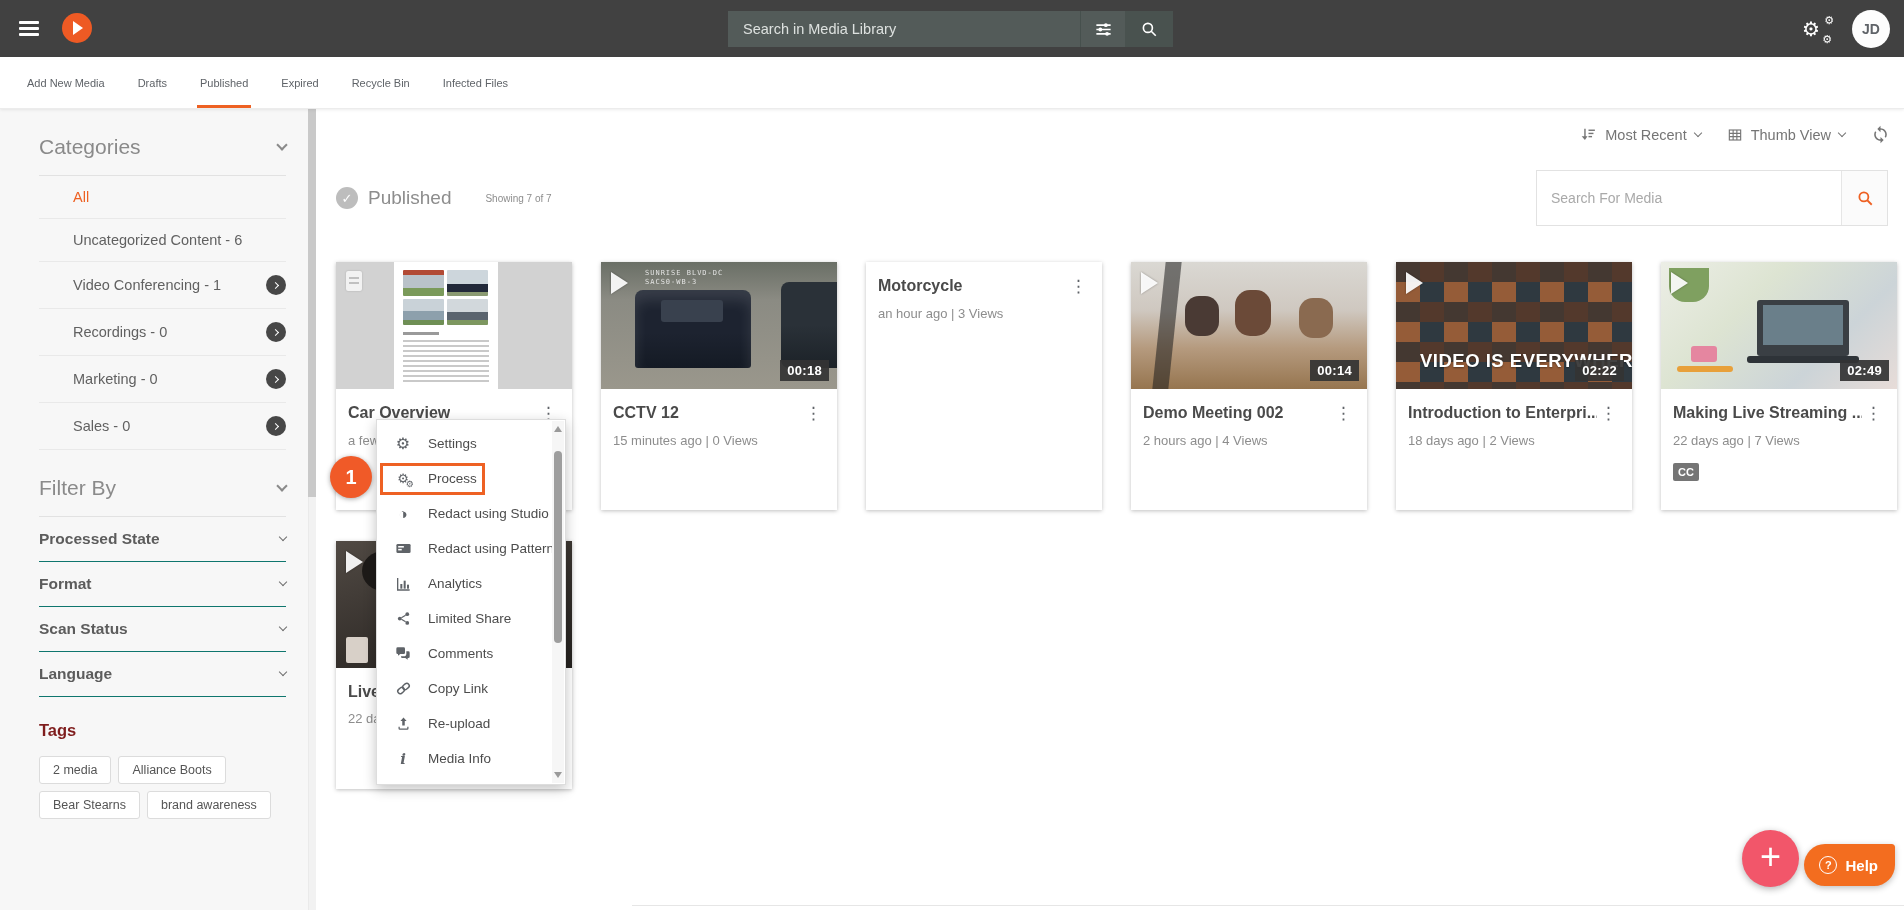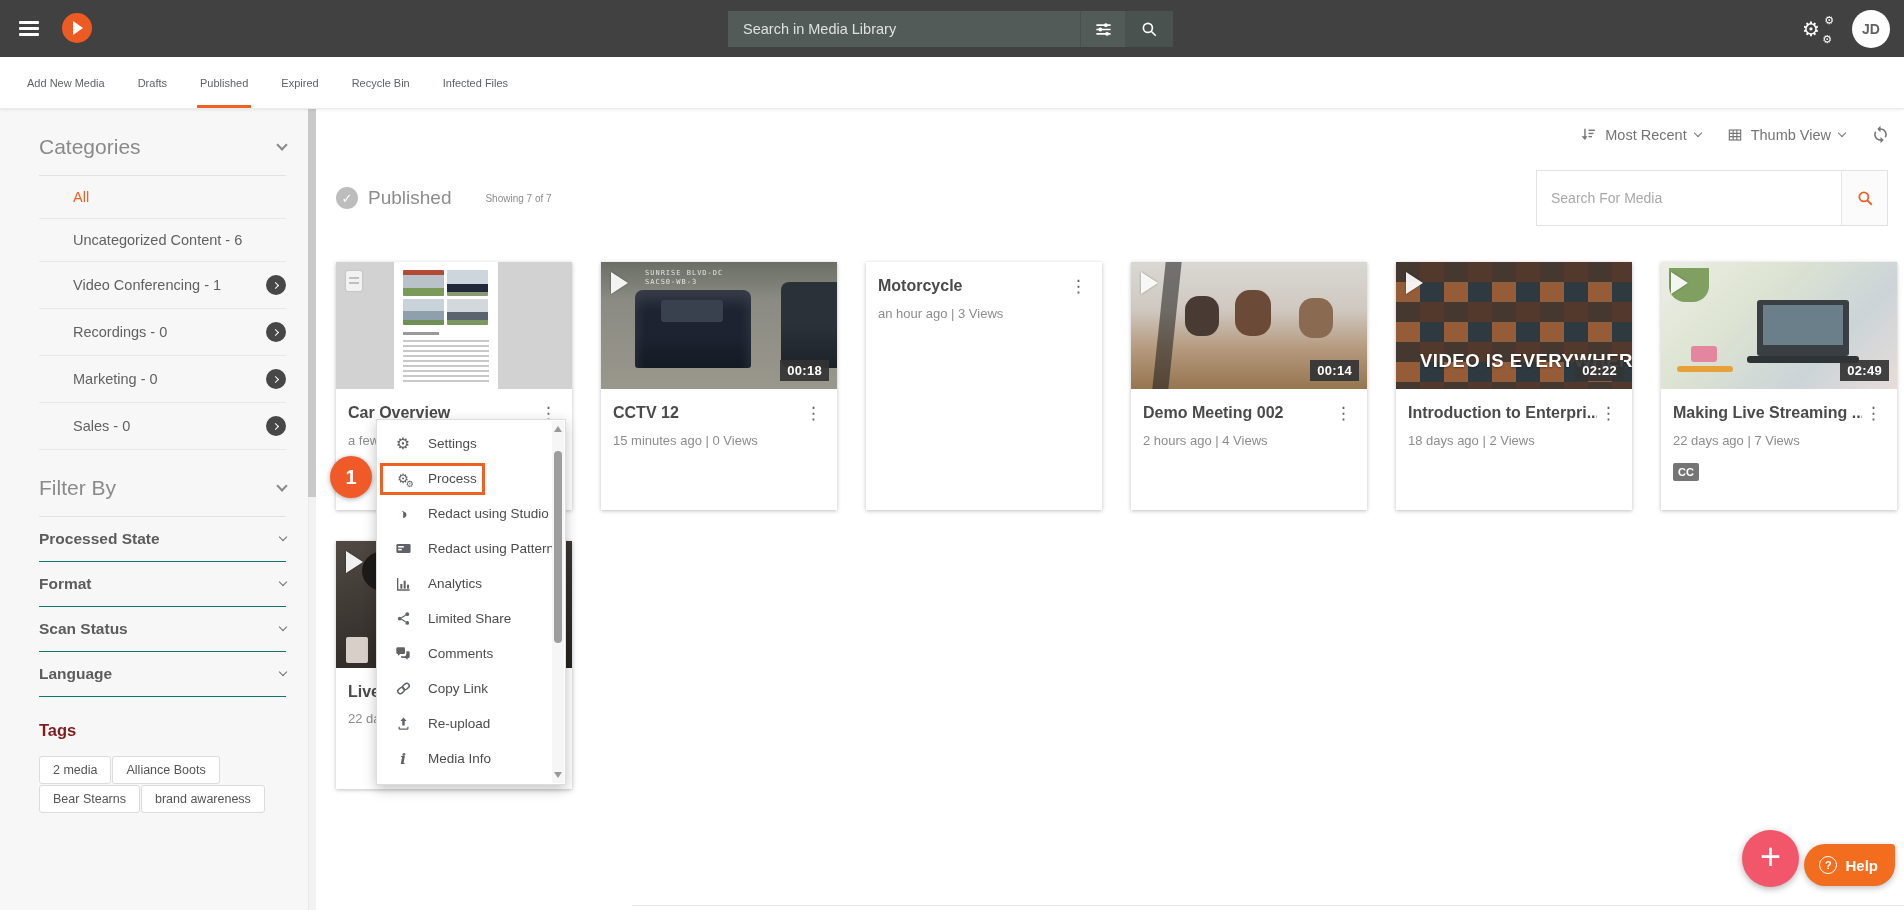--- a/index.html
+++ b/index.html
@@ -52,21 +52,21 @@
   .cat-item { font-size:14.5px; color:#616161; padding:13px 0 13px 34px; border-bottom:1px solid #e9e9e9;
               display:flex; justify-content:space-between; align-items:center; cursor:pointer; }
   .cat-item.active { color:#ee6123; }
   .circ { width:20px; height:20px; border-radius:50%; background:#474747; flex:none;
           display:flex; align-items:center; justify-content:center; }
   .circ .cv { width:5px; height:5px; border-color:#fff; border-width:1.8px; margin:0 2px 0 0; }
   .filter-item { font-size:15.5px; font-weight:bold; color:#5c5c5c; padding:13px 0; border-bottom:1px solid #0f766e;
                  display:flex; justify-content:space-between; align-items:center; cursor:pointer; }
   .filter-item .cv { border-color:#6e6e6e; }
   .tags-title { font-size:16.5px; font-weight:bold; color:#7f1d1d; margin-top:24px; }
-  .chips { display:flex; flex-wrap:wrap; gap:1px; margin-top:16px; }
+  .chips { display:flex; flex-wrap:wrap; gap:7px; margin-top:16px; }
   .chip { background:#fff; border:1px solid #dcdcdc; border-radius:3px; padding:6px 13px;
           font-size:12.5px; color:#555; cursor:pointer; height:28px; }
   .sb-track { position:absolute; top:0; right:0; width:8px; height:100%; background:#f2f2f2; border-left:1px solid #eaeaea; }
   .sb-thumb { position:absolute; top:0; right:0; width:8px; height:388px; background:#c9c9c9; cursor:pointer; }
 
   
   .main { flex:1; position:relative; background:#fff; }
   .main-toolbar { display:flex; justify-content:flex-end; align-items:center; gap:26px;
                   padding:16px 26px 0 0; color:#757575; font-size:14.5px; }
   .tool { display:flex; align-items:center; gap:8px; cursor:pointer; }

